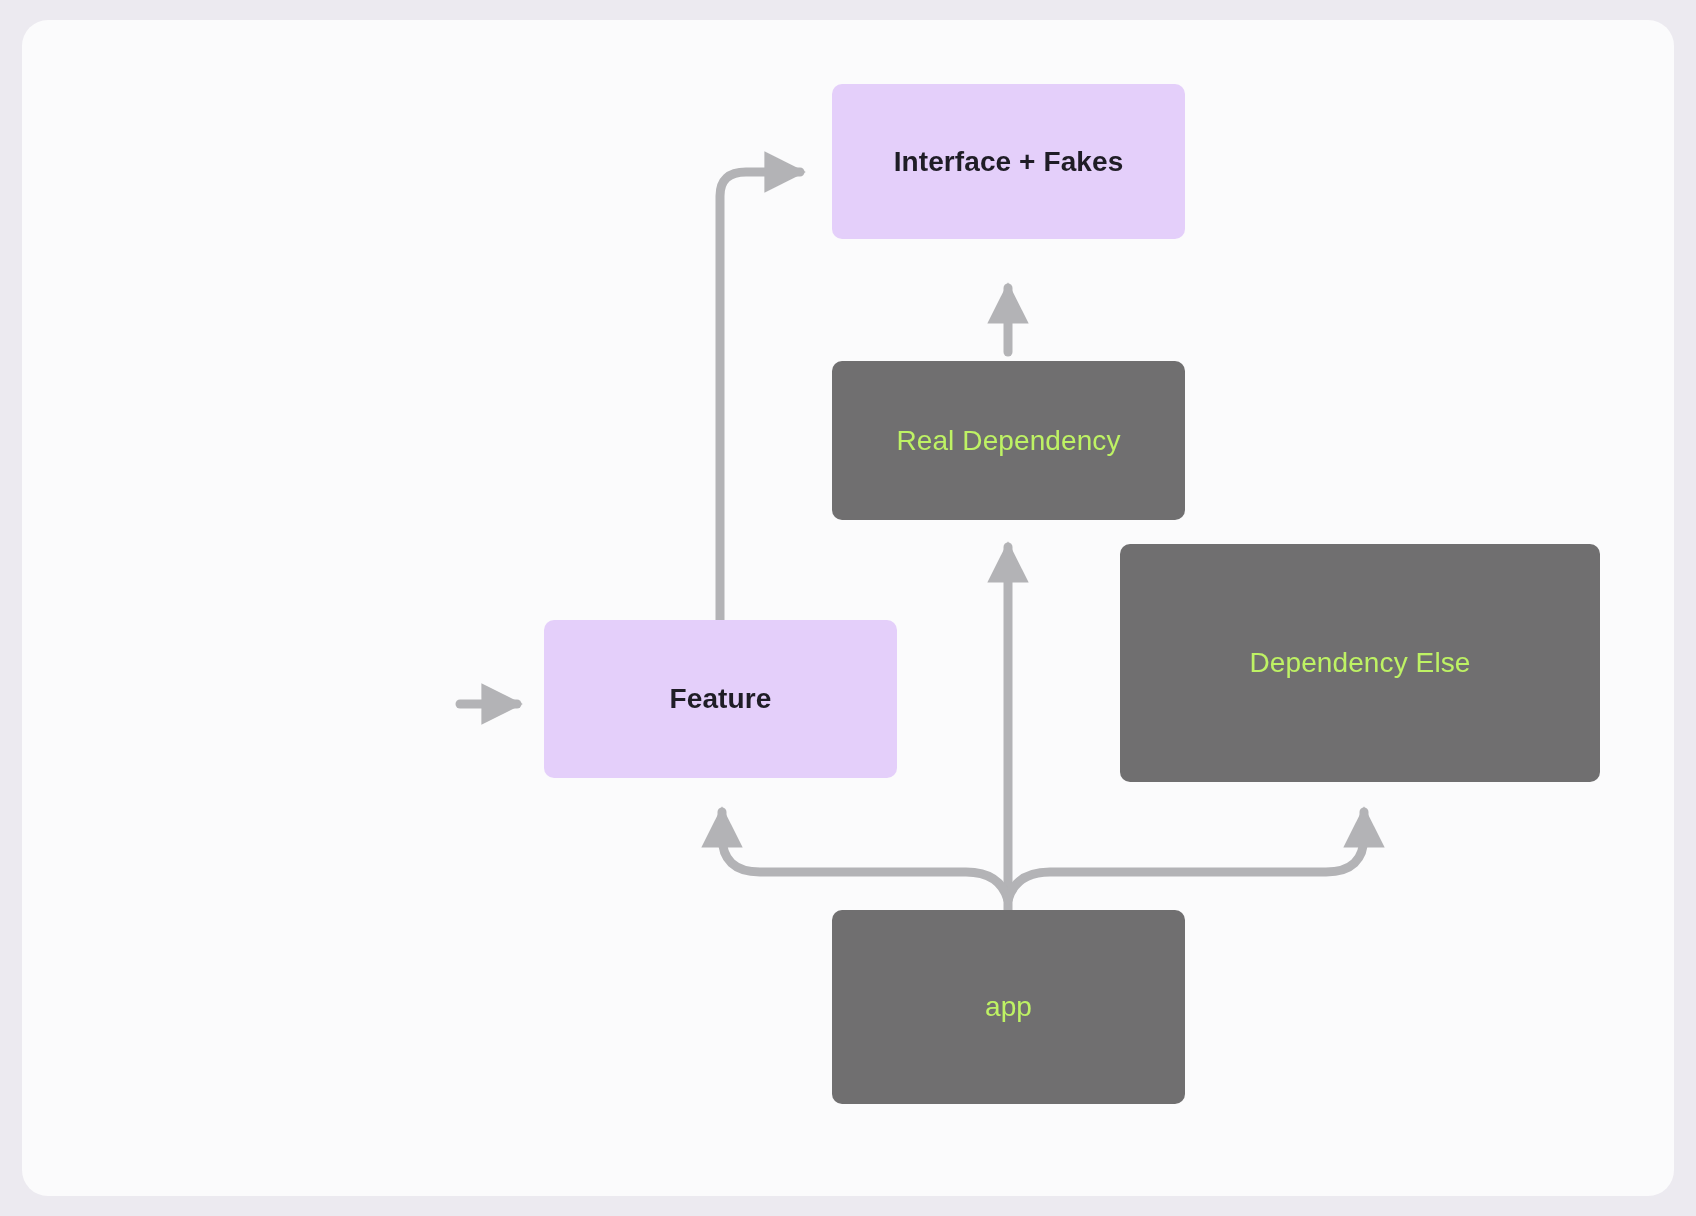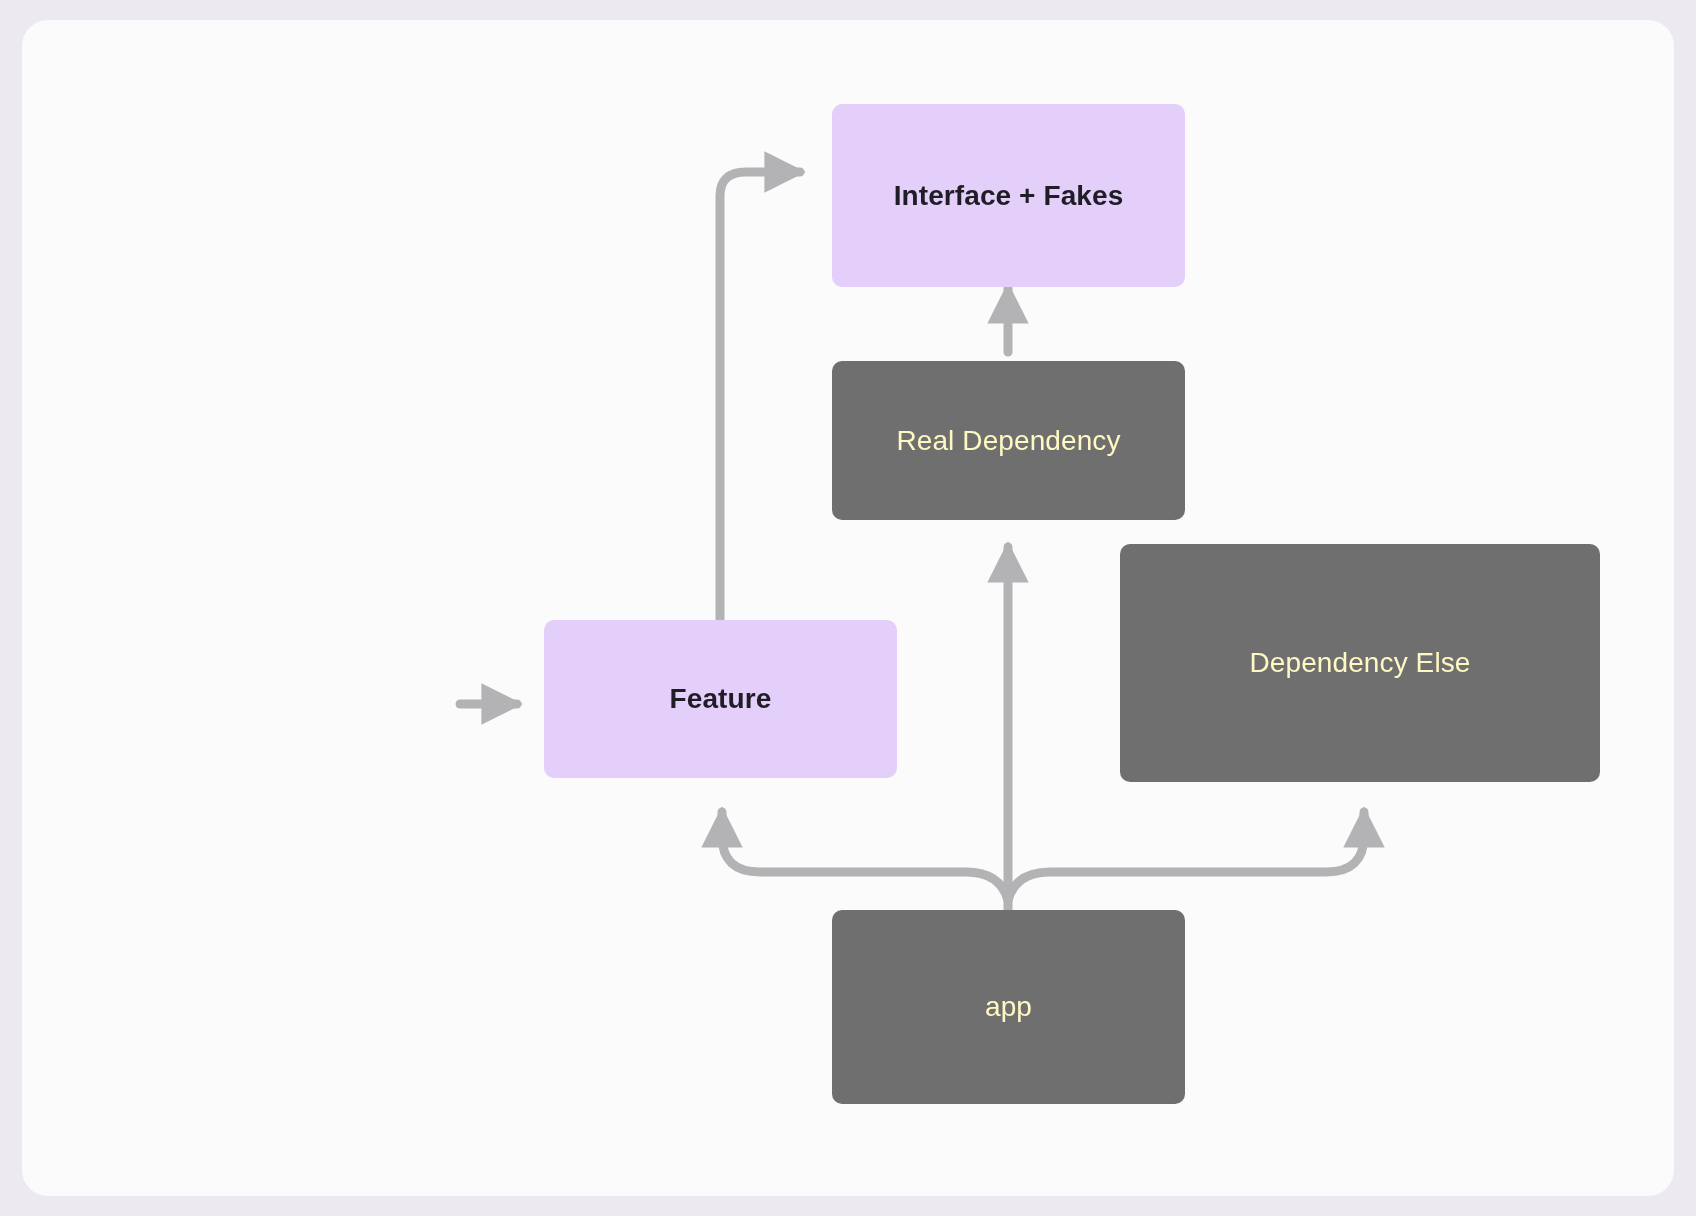--- a/index.html
+++ b/index.html
@@ -44,21 +44,21 @@
   }
   .node.purple {
     background: #e4cffa;
     color: #1f1d26;
     font-weight: 700;
     font-size: 28px;
     letter-spacing: 0.1px;
   }
   .node.gray {
     background: #706f70;
-    color: #fef9c3;
+    color: #bef264;
     font-weight: 400;
     font-size: 28px;
     letter-spacing: 0.1px;
   }
   .node-label {
     display: block;
     padding: 0 14px;
   }
 </style>
 </head>
@@ -83,21 +83,21 @@
       <path d="M 1008 352 L 1008 288" marker-end="url(#arrowhead)"></path>
 
       <path d="M 1008 955 L 1008 547" marker-end="url(#arrowhead)"></path>
 
       <path d="M 1008 900 Q 1000 872 966 872 L 760 872 Q 722 872 722 836 L 722 812" marker-end="url(#arrowhead)"></path>
 
       <path d="M 1008 900 Q 1016 872 1050 872 L 1326 872 Q 1364 872 1364 836 L 1364 812" marker-end="url(#arrowhead)"></path>
     </g>
   </svg>
 
-  <div class="node purple" style="left:832px; top:104px; width:353px; height:183px;">
+  <div class="node purple" style="left:832px; top:84px; width:353px; height:155px;">
     <span class="node-label">Interface + Fakes</span>
   </div>
 
   <div class="node gray" style="left:832px; top:361px; width:353px; height:159px;">
     <span class="node-label">Real Dependency</span>
   </div>
 
   <div class="node gray" style="left:1120px; top:544px; width:480px; height:238px;">
     <span class="node-label">Dependency Else</span>
   </div>

